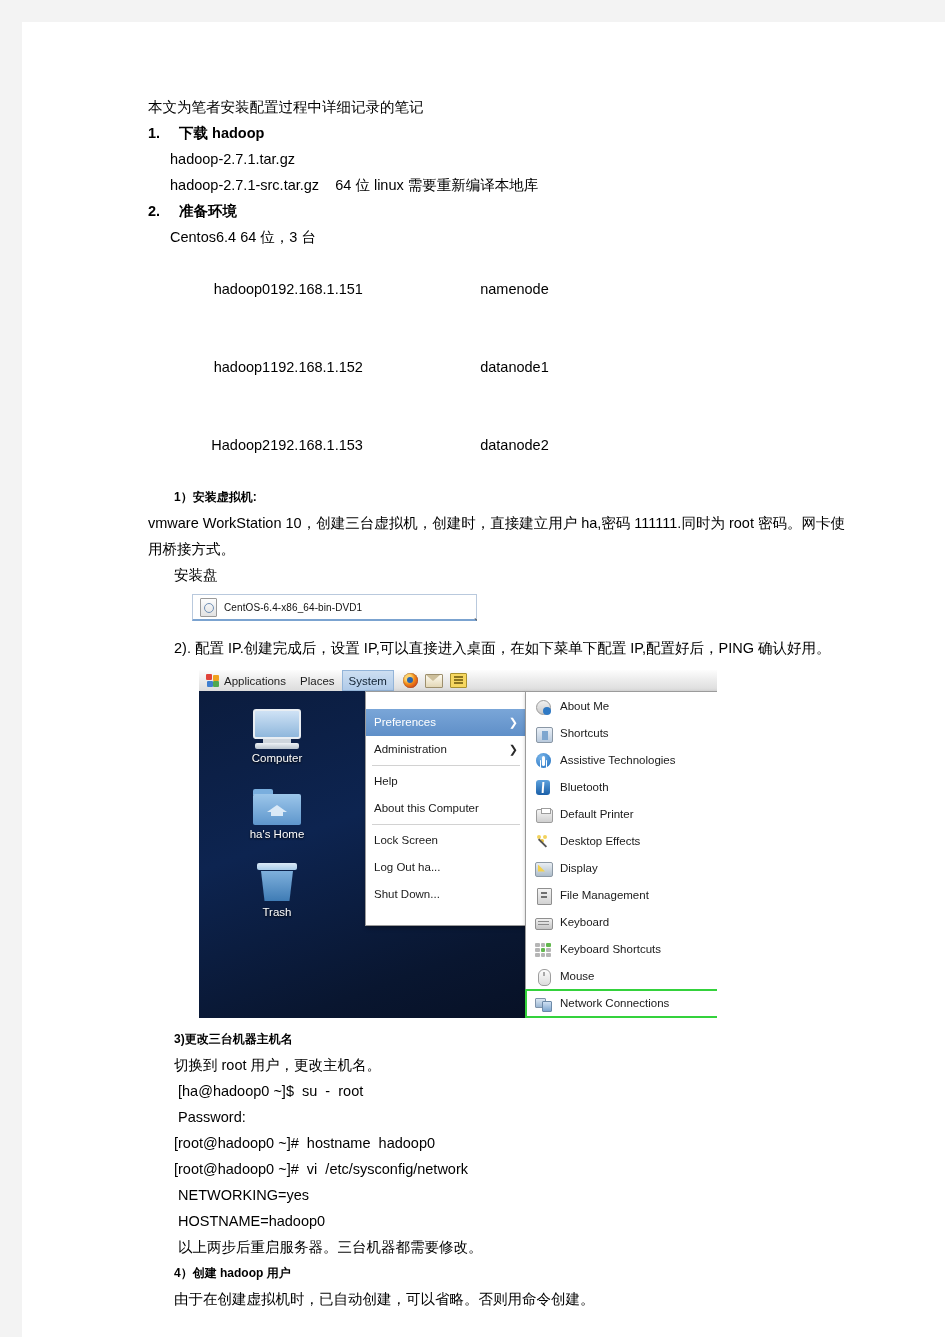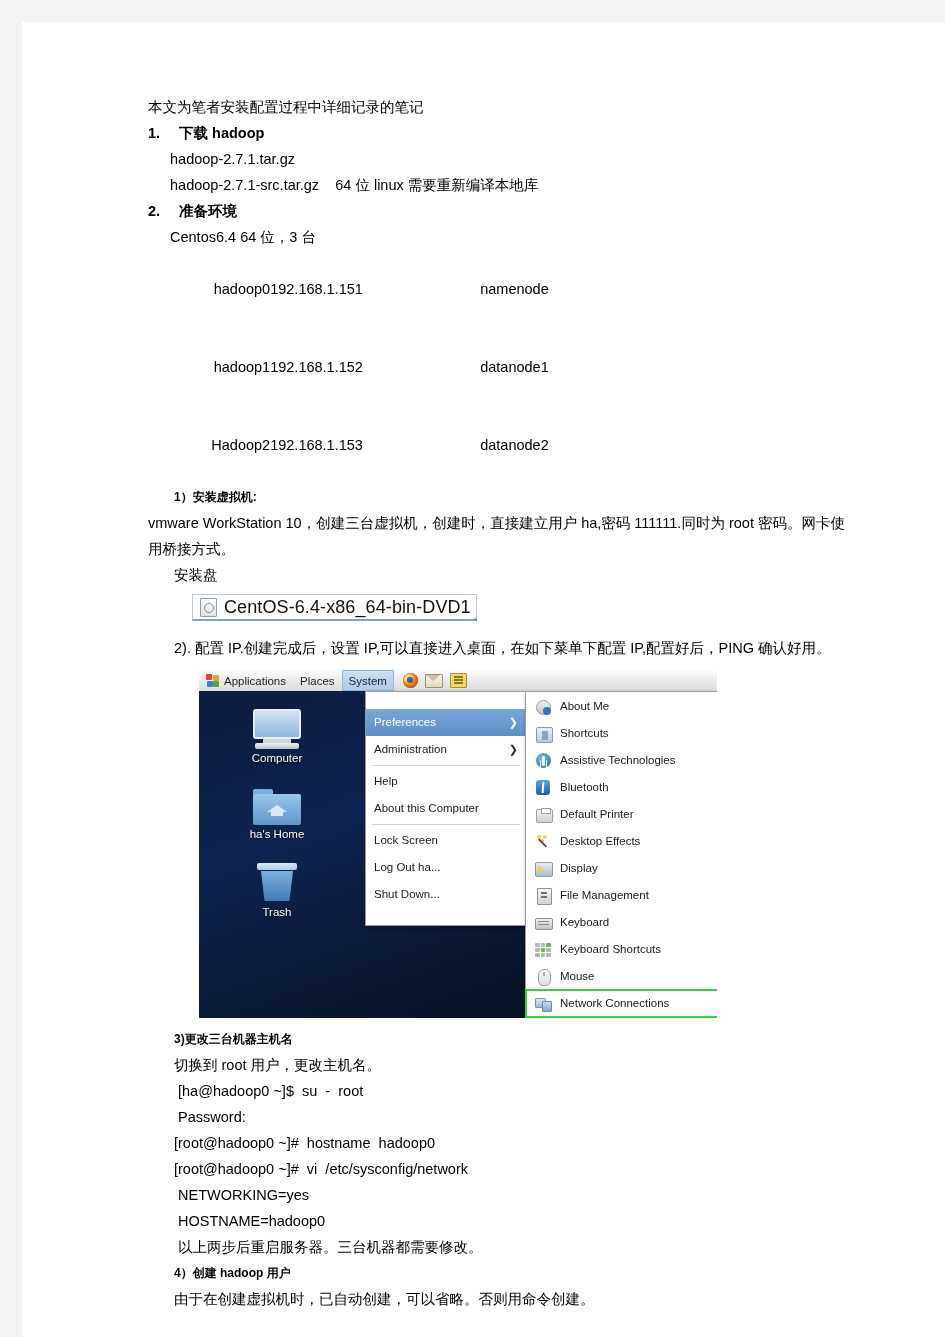--- a/index.html
+++ b/index.html
@@ -45,21 +45,21 @@
     width:15px;height:17px;flex:0 0 15px;
     background:linear-gradient(#fdfdfd,#e2e2e2);
     border:1px solid #9a9a9a;border-radius:1px;
     position:relative;
   }
   .iso-ico:after{
     content:"";position:absolute;left:3px;top:4px;
     width:8px;height:8px;border-radius:50%;
     border:1.5px solid #6f8fb5;
   }
-  .iso-name{font-size:18px;letter-spacing:.1px;color:#111;}
+  .iso-name{font-size:10px;letter-spacing:.1px;color:#111;}
   .iso-tick{
     position:absolute;right:-10px;bottom:-5px;
     font-size:13px;color:#333;
   }
 
   
   .shot{
     position:relative;margin-left:51px;margin-top:9px;
     width:518px;height:348px;
     background:#0d1730;

